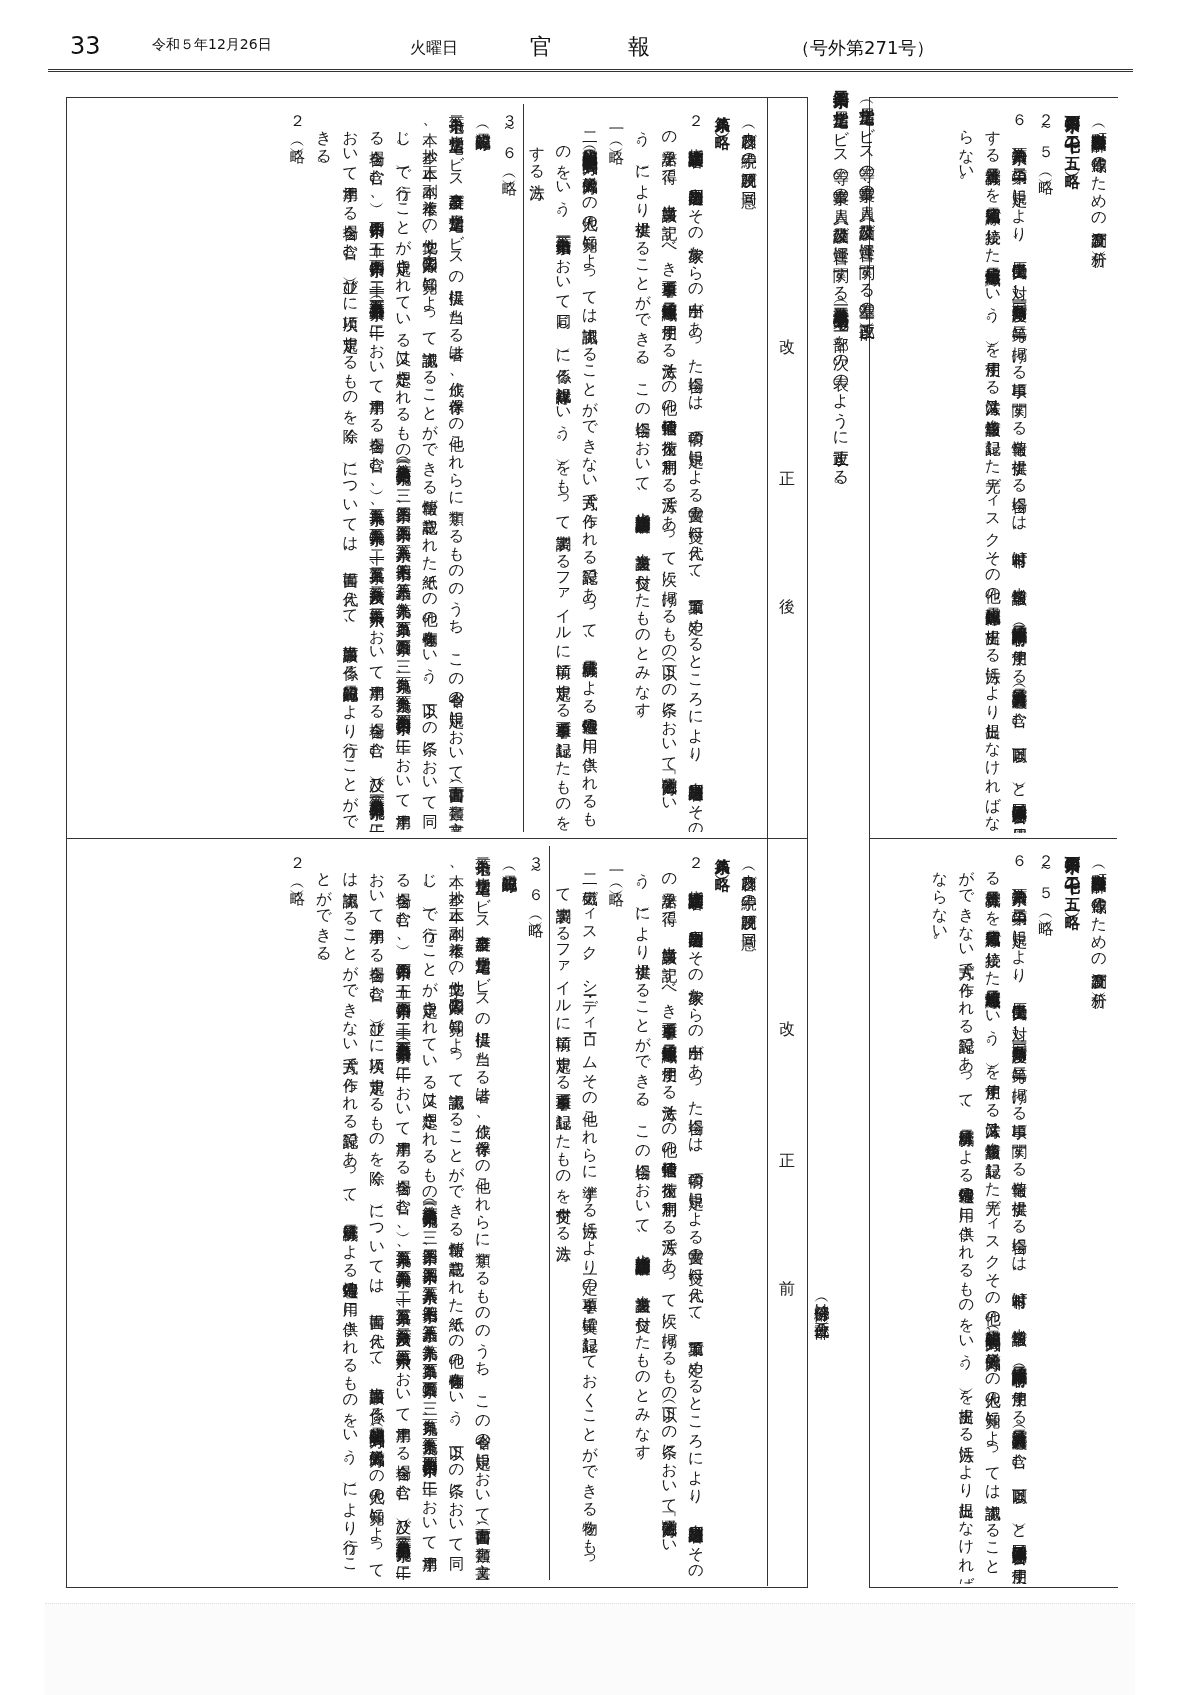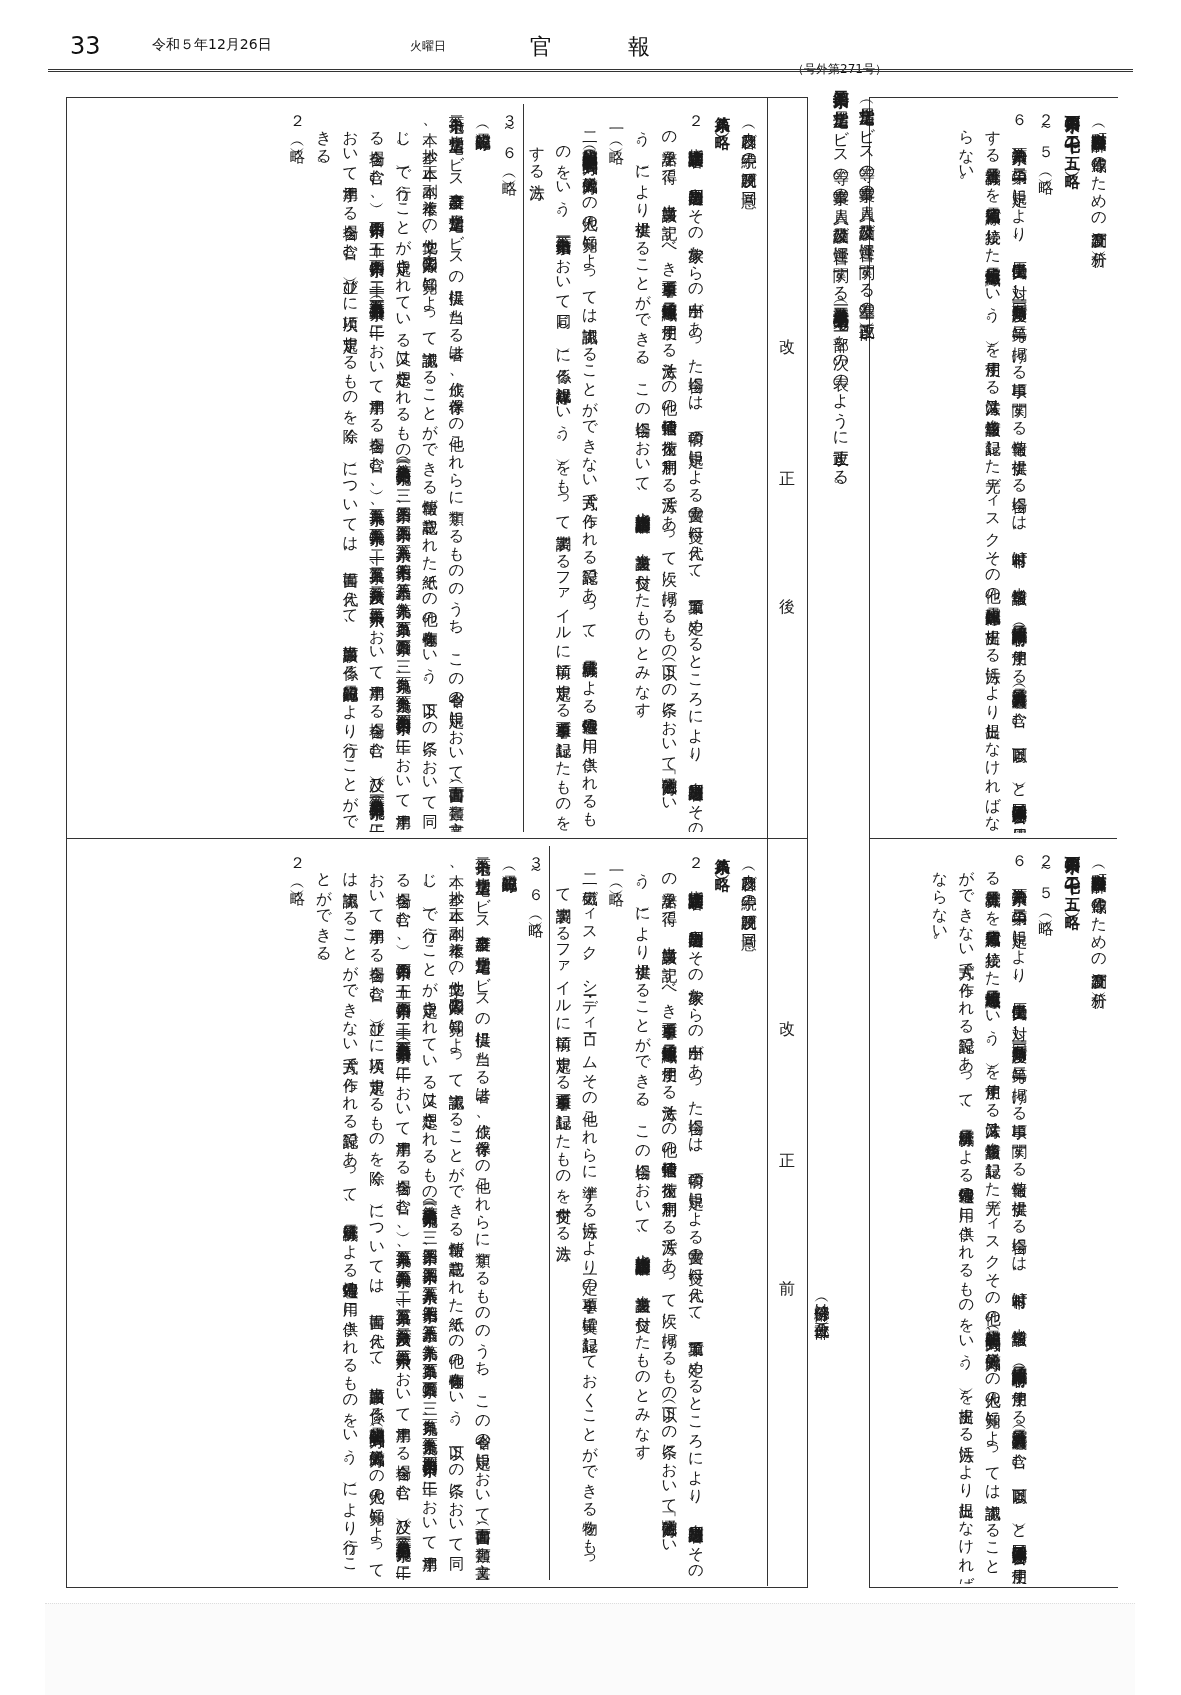--- a/index.html
+++ b/index.html
@@ -6,24 +6,24 @@
   body { width: 1181px; height: 1695px; position: relative; overflow: hidden; color: #1a1a1a;
          font-family: "DejaVu Serif", "Liberation Serif", serif; }
   .page { position: absolute; left: 0; top: 8px; width: 1181px; height: 1695px; background: #fff; }
   .page-bottom { position: absolute; left: 45px; top: 1595px; width: 1090px; height: 100px; background: #fbfbfb; border-top: 1px dotted #ddd; }
 
   
   .header { position: absolute; left: 48px; top: 22px; width: 1085px; height: 38px; }
   .header span { position: absolute; top: 4px; font-family: "DejaVu Sans", "Liberation Sans", sans-serif; color: #111; white-space: nowrap; }
   .h-page { left: 22px; font-size: 24px; top: 2px !important; }
   .h-date { left: 104px; font-size: 14px; top: 6px !important; }
-  .h-day { left: 362px; font-size: 12px; top: 8px !important; }
+  .h-day { left: 362px; font-size: 16px; top: 8px !important; }
   .h-title1 { left: 482px; font-size: 22px; top: 2px !important; font-family: "DejaVu Serif", serif !important; }
   .h-title2 { left: 580px; font-size: 22px; top: 2px !important; font-family: "DejaVu Serif", serif !important; }
-  .h-issue { left: 744px; font-size: 12px; top: 6px !important; margin-top: 25px; }
+  .h-issue { left: 744px; font-size: 18px; top: 6px !important; }
   .header-rule { position: absolute; left: 48px; top: 61px; width: 1085px; height: 0; border-top: 3px double #333; }
 
   
   .v { writing-mode: vertical-rl; -webkit-writing-mode: vertical-rl; text-orientation: mixed; }
   .cell { position: absolute; font-size: 15.5px; line-height: 26.5px; letter-spacing: 0.6px; overflow: hidden; }
   .cell p { margin: 0; padding: 0; }
   .bold { font-weight: bold; font-family: "DejaVu Sans", "Liberation Sans", sans-serif; }
   .ind1 { padding-top: 1em !important; }
   .ind2 { padding-top: 2em !important; }
   .hang { text-indent: -1em; padding-top: 1em !important; }

